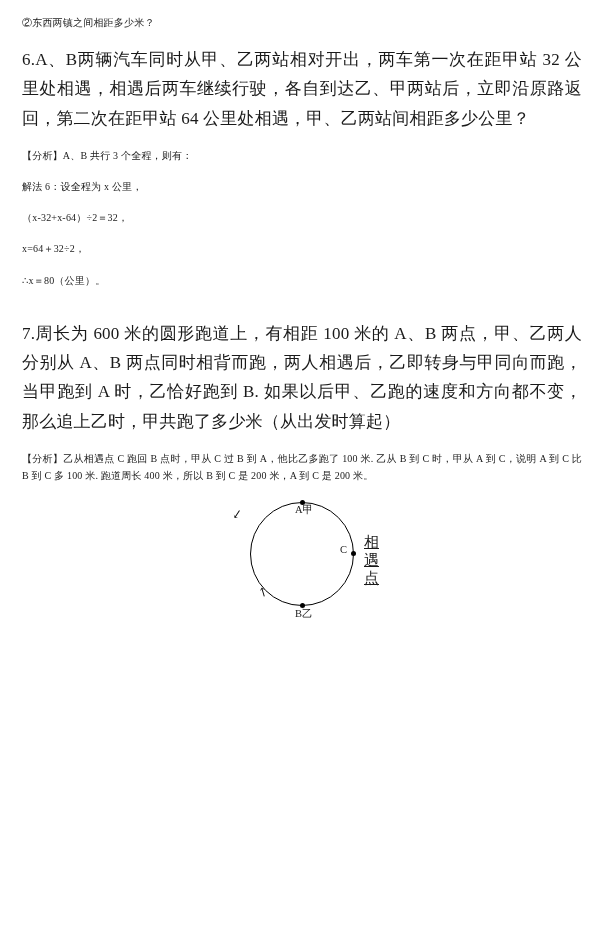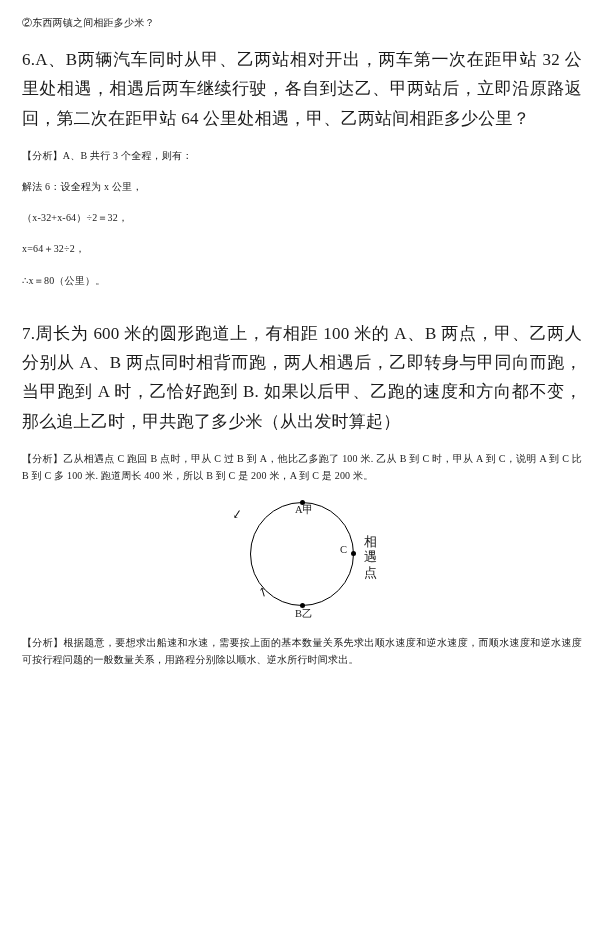--- a/index.html
+++ b/index.html
@@ -82,23 +82,24 @@
     white-space: nowrap;
   }
   .lbl-a { left: 103px; top: -8px; margin-top: 18px; }
   .lbl-b { left: 103px; top: 114px; }
   .lbl-c { left: 148px; top: 50px; }
   .lbl-meet {
     position: absolute;
     left: 172px;
     top: 40px;
     width: 12px;
-    font-size: 13px;
+    font-size: 15px;
     line-height: 1.18;
     letter-spacing: 0;
+    text-decoration: underline;
   }
   .arrow {
     position: absolute;
     font-size: 12px;
     line-height: 1;
     color: #000;
   }
   .arrow-top {
     left: 40px;
     top: 14px;
@@ -144,15 +145,14 @@
       <span class="lbl lbl-b">B乙</span>
       <span class="lbl lbl-c">C</span>
       <span class="lbl-meet">相遇点</span>
       <span class="arrow arrow-top">↙</span>
       <span class="arrow arrow-bottom">↖</span>
     </div>
   </div>
 
 
 
-  <p class="para">【分析】根据题意，要想求出船速和水速，需要按上面的基本数量关系先求出顺水速度和逆水速度，而顺水速度和逆水速度可按行程问题的一般数量关系，用路程分别除以顺水、逆水所行时间求出。</p>
 
 </div>
 
 </body></html>

